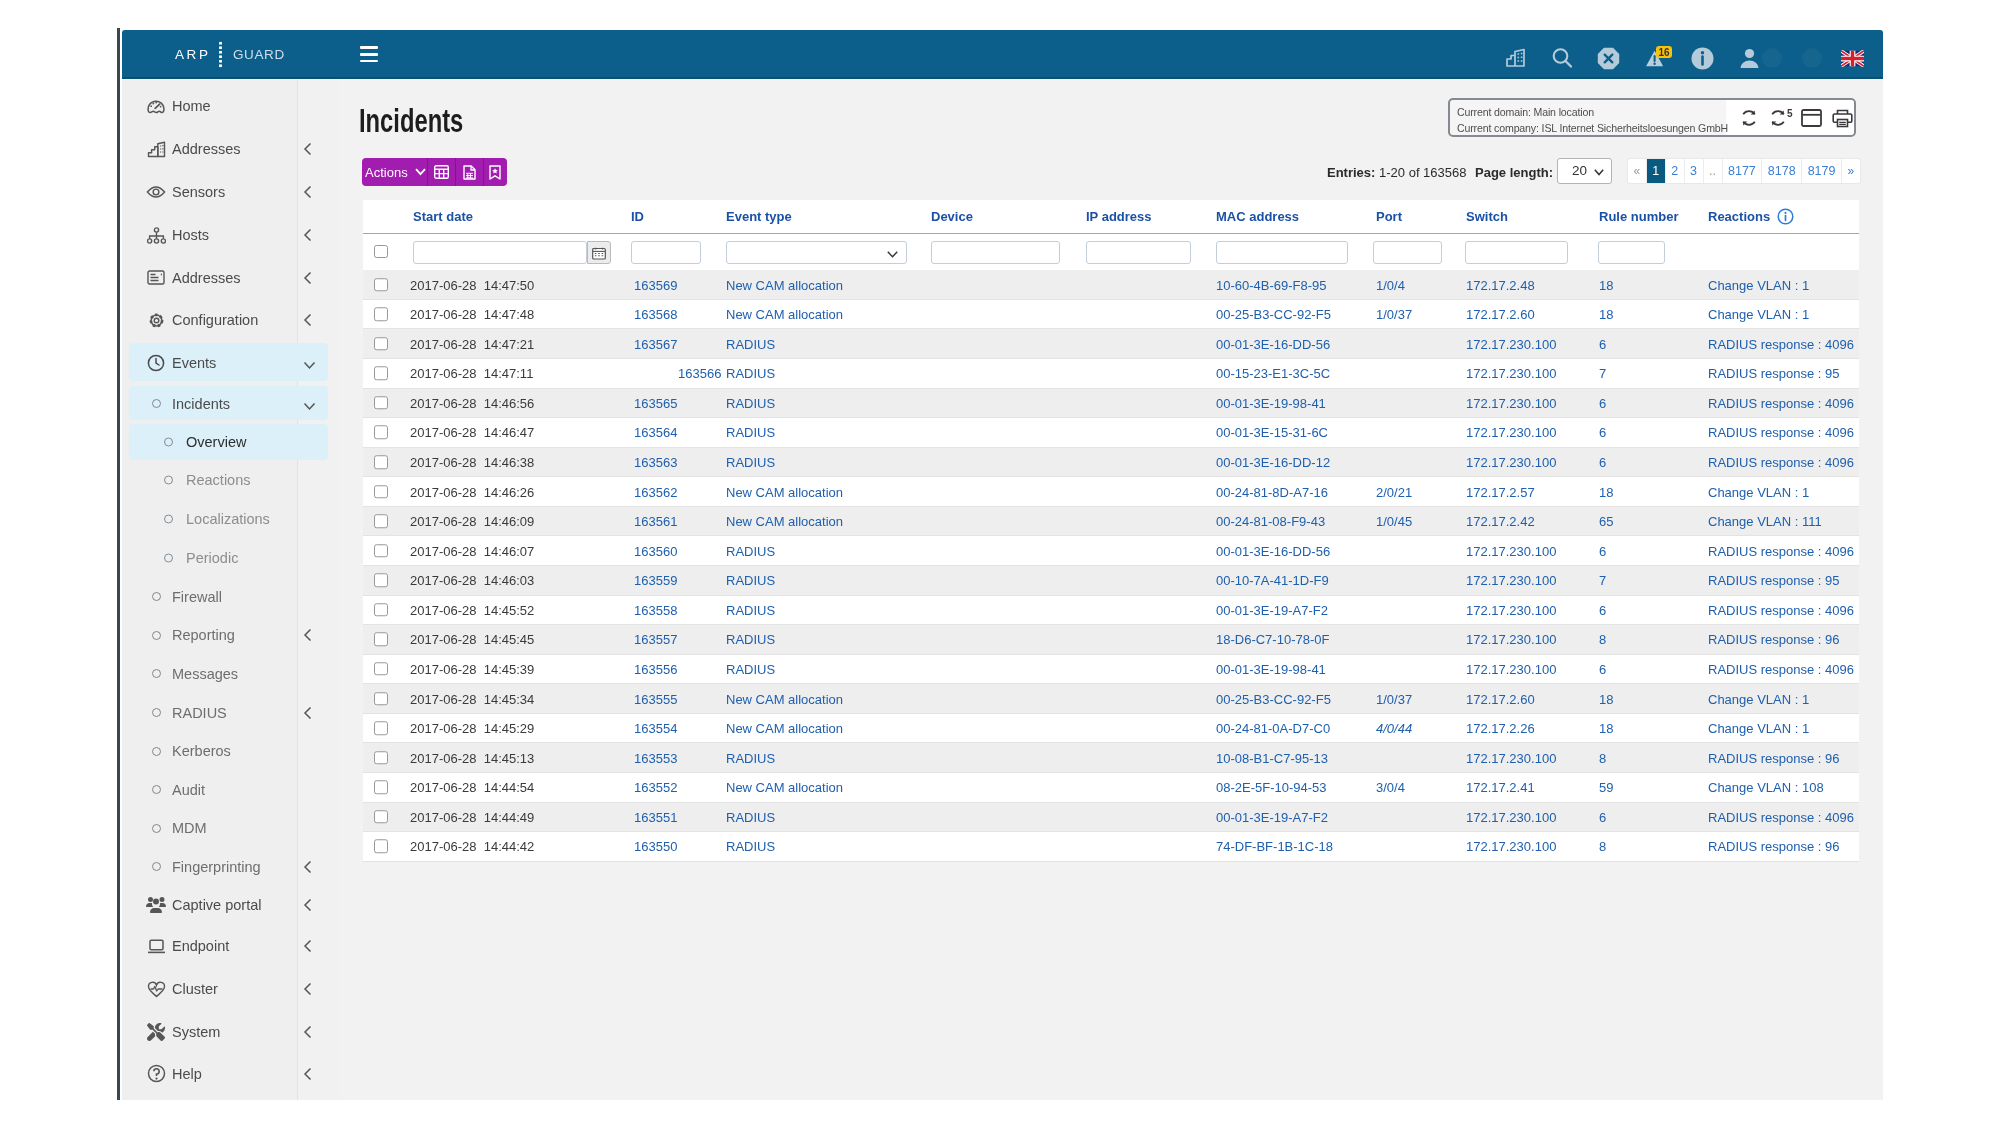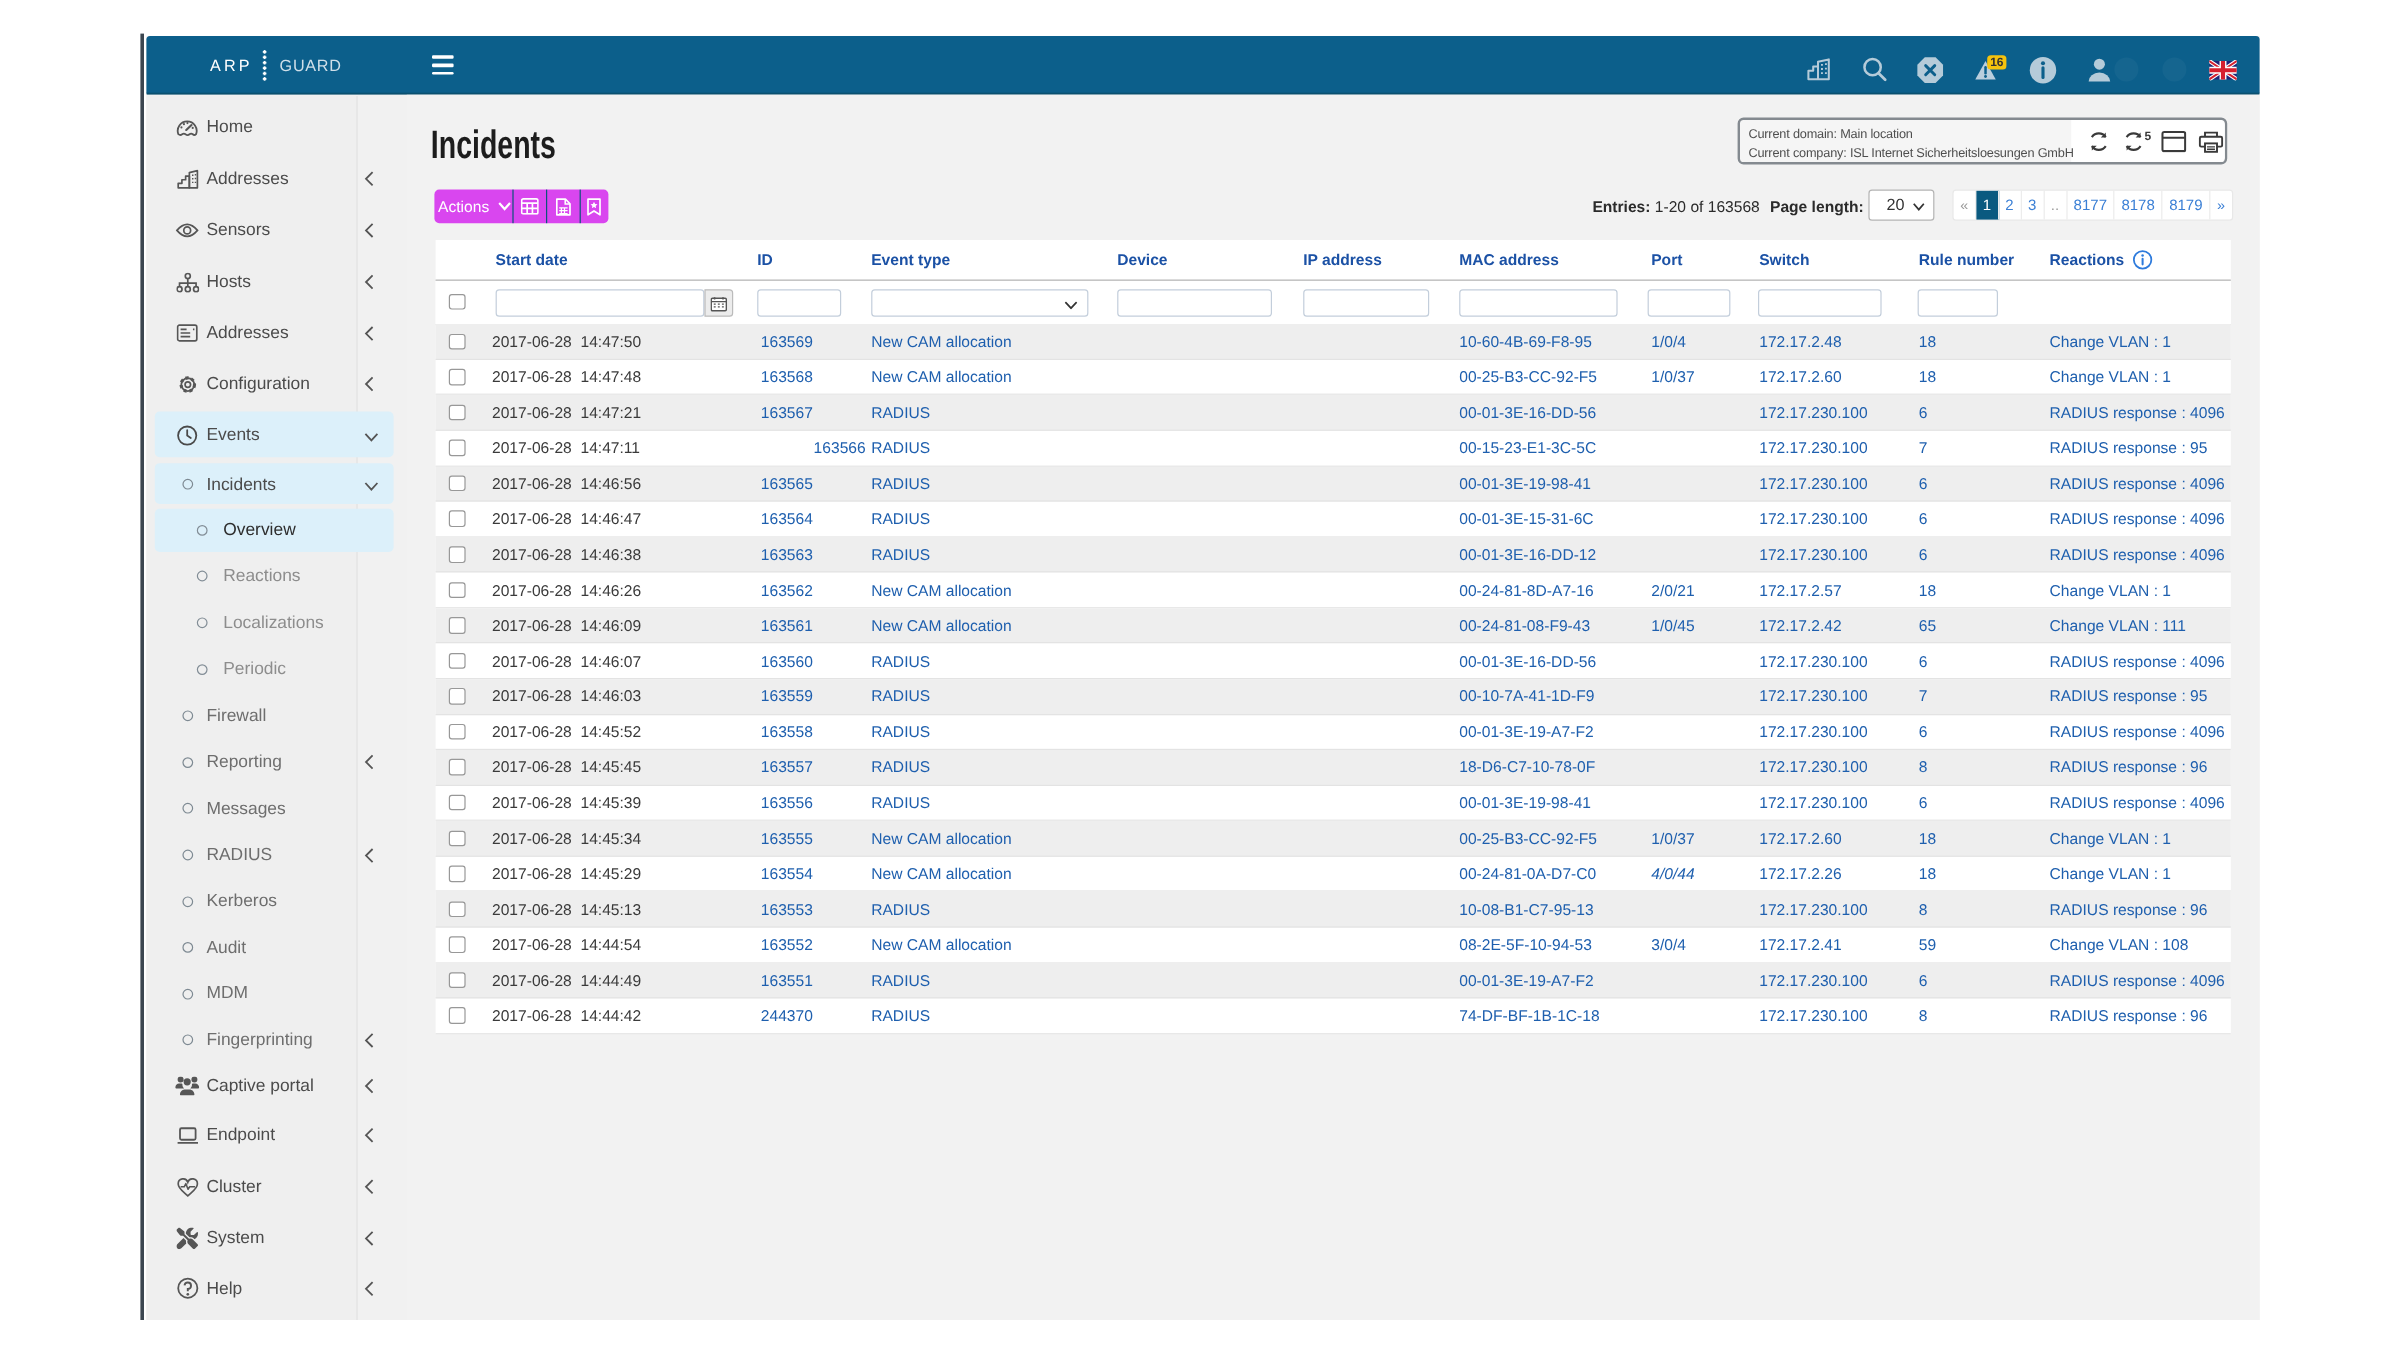--- a/index.html
+++ b/index.html
@@ -31,21 +31,21 @@
 .gray .slb { color:#6e6e6e; }
 .hl { position:absolute; left:7px; width:199px; background:#dcf0fa; border-radius:4px; }
 .circ { width:9px; height:9px; border:1.6px solid #7d8992; border-radius:50%; }
 .circ2 { width:9px; height:9px; border:1.6px solid #828d96; border-radius:50%; position:absolute; left:42px; top:50%; transform:translateY(-50%); }
 
 
 h1 { position:absolute; left:20px; top:23px; font-size:33px; letter-spacing:0; color:#1d1d1d; font-weight:bold; transform:scaleX(0.72); transform-origin:0 0; }
 #dombox { position:absolute; left:1109px; top:19px; width:408px; height:39px; background:#f5f5f5; border:2px solid #848a90; border-radius:5px; }
 #dombox .dtxt { position:absolute; z-index:2; left:7px; top:3.5px; font-size:10.6px; letter-spacing:-0.15px; color:#4e4e4e; line-height:16px; white-space:nowrap; }
 #dombox .dicons { position:absolute; right:0px; top:0px; width:128px; height:35px; background:#fff; border-radius:0 4px 4px 0; display:flex; align-items:center; justify-content:space-evenly; }
-#actions { position:absolute; left:23px; top:79px; width:145px; height:28px; background:#d946ef; border-radius:4px; display:flex; color:#fff; }
+#actions { position:absolute; left:23px; top:79px; width:145px; height:28px; background:#a21caf; border-radius:4px; display:flex; color:#fff; }
 #actions .asec { display:flex; align-items:center; justify-content:center; border-left:1px solid #0b547a; }
 #actions .a1 { width:65px; font-size:13px; border-left:none; padding-left:2px;}
 #actions .aw { width:28px; }
 .entline { position:absolute; top:79px; height:28px; display:flex; align-items:center; font-size:14.5px; color:#2b2b2b; white-space:nowrap; }
 #pagesel { position:absolute; left:1218px; top:79px; width:55px; height:26px; background:#fff; border:1px solid #b4b4b4; border-radius:3px; font-size:13.5px; color:#333; }
 #pagesel .pv { position:absolute; left:14px; top:4px; }
 #pager { position:absolute; left:1288px; top:79px; height:26px; display:flex; border:1px solid #e8e8e8; border-radius:3px; background:#fff; }
 #pager .pb { min-width:10px; padding:0 5.5px; display:flex; align-items:center; justify-content:center; font-size:12.5px; color:#3a7fd5; border-right:1px solid #ececec; }
 #pager .pb.gray { color:#9a9a9a; }
 #pager .pb.act { background:#0a5a80; color:#fff; }
@@ -678,21 +678,21 @@
           <span class="cell" style="left:271px;">163551</span>
           <span class="cell" style="left:363px;">RADIUS</span>
           <span class="cell" style="left:853px;">00-01-3E-19-A7-F2</span>
           <span class="cell" style="left:1103px;">172.17.230.100</span>
           <span class="cell" style="left:1236px;">6</span>
           <span class="cell" style="left:1345px;">RADIUS response : 4096</span>
         </div>
       <div class="row" style="top:632.13px;">
           <span class="cbx"></span>
           <span class="cell dk" style="left:47px;">2017-06-28&nbsp;&nbsp;14:44:42</span>
-          <span class="cell" style="left:271px;">244370</span>
+          <span class="cell" style="left:271px;">163550</span>
           <span class="cell" style="left:363px;">RADIUS</span>
           <span class="cell" style="left:853px;">74-DF-BF-1B-1C-18</span>
           <span class="cell" style="left:1103px;">172.17.230.100</span>
           <span class="cell" style="left:1236px;">8</span>
           <span class="cell" style="left:1345px;">RADIUS response : 96</span>
         </div>
 
     </div>
   </div>
 </div>

